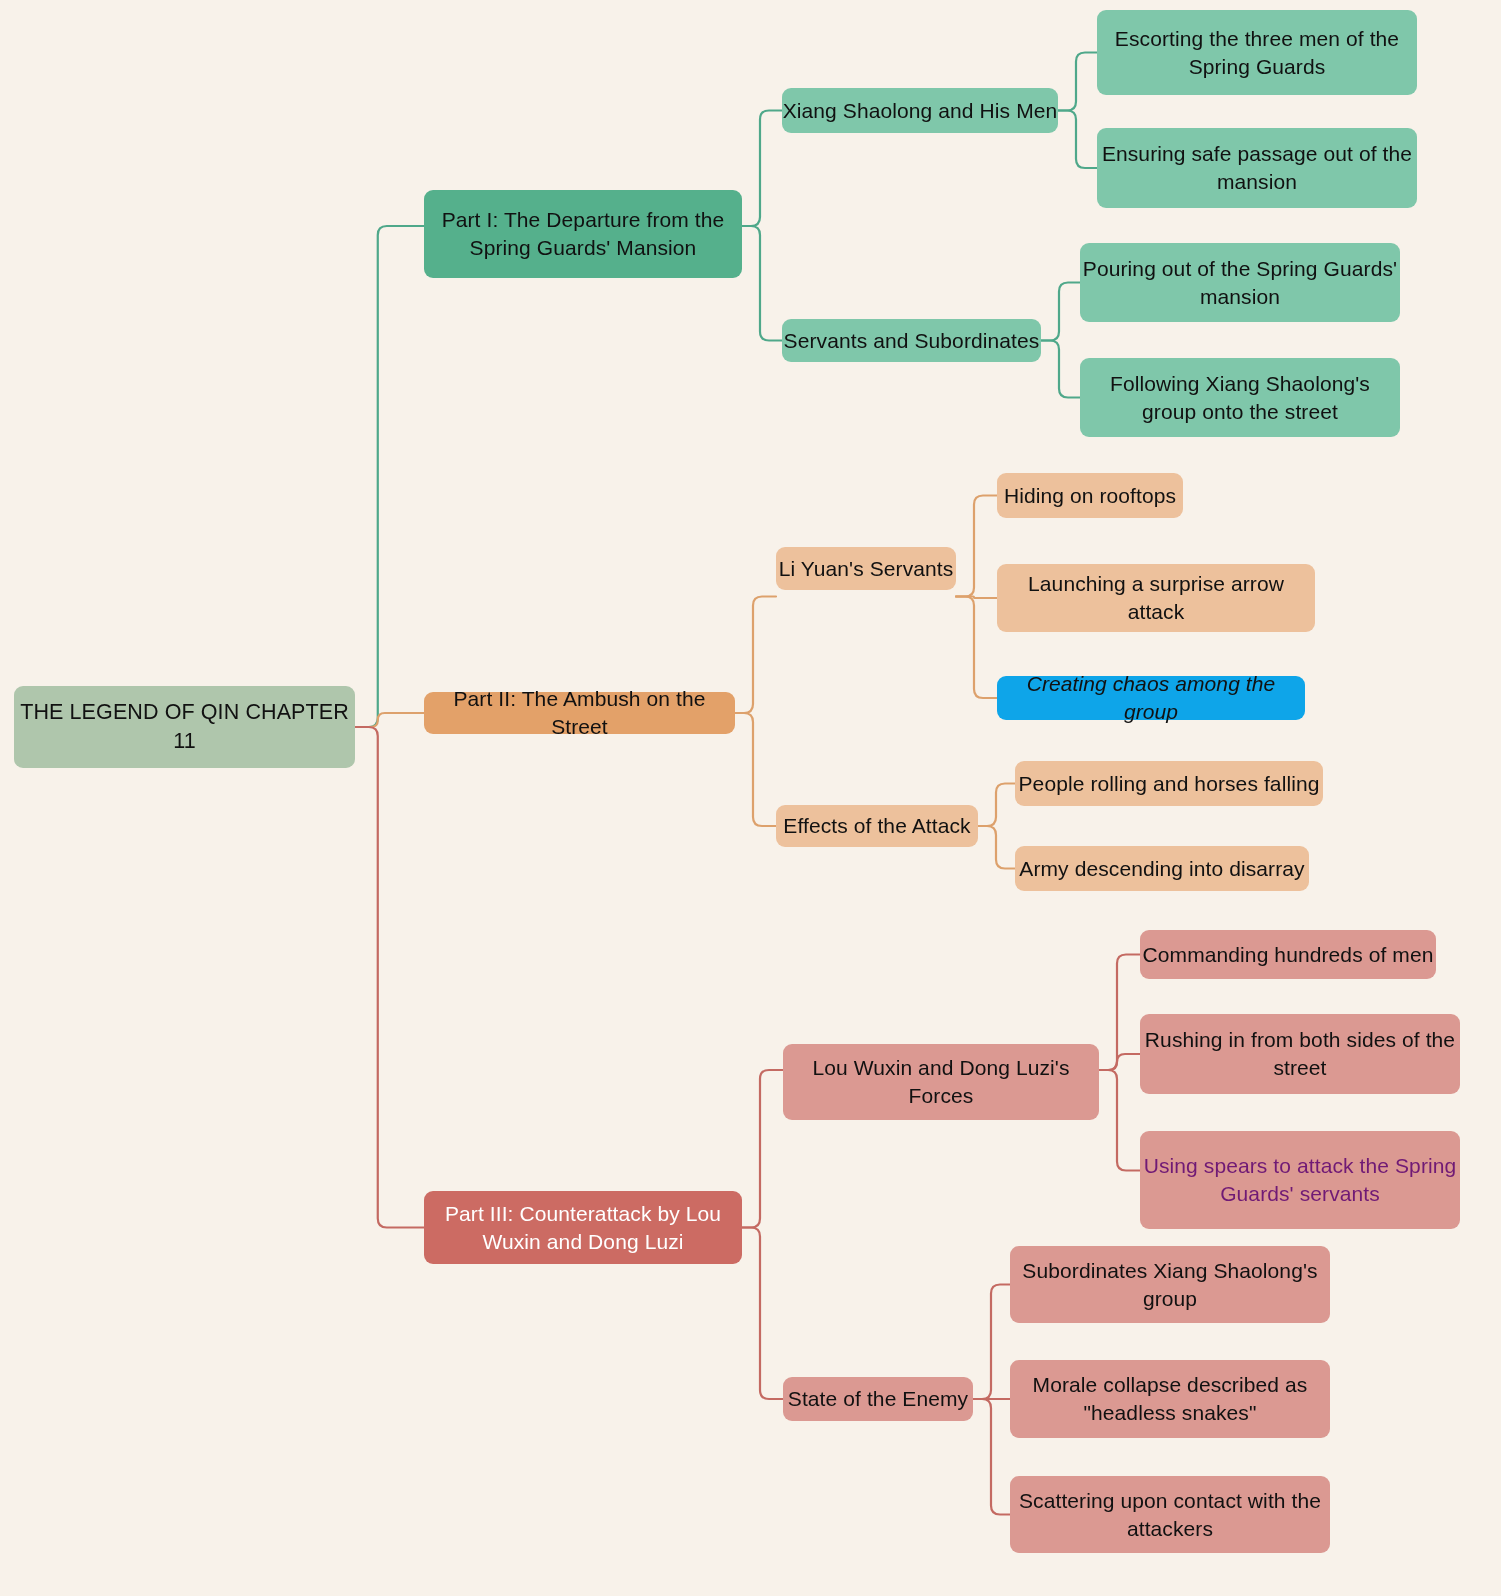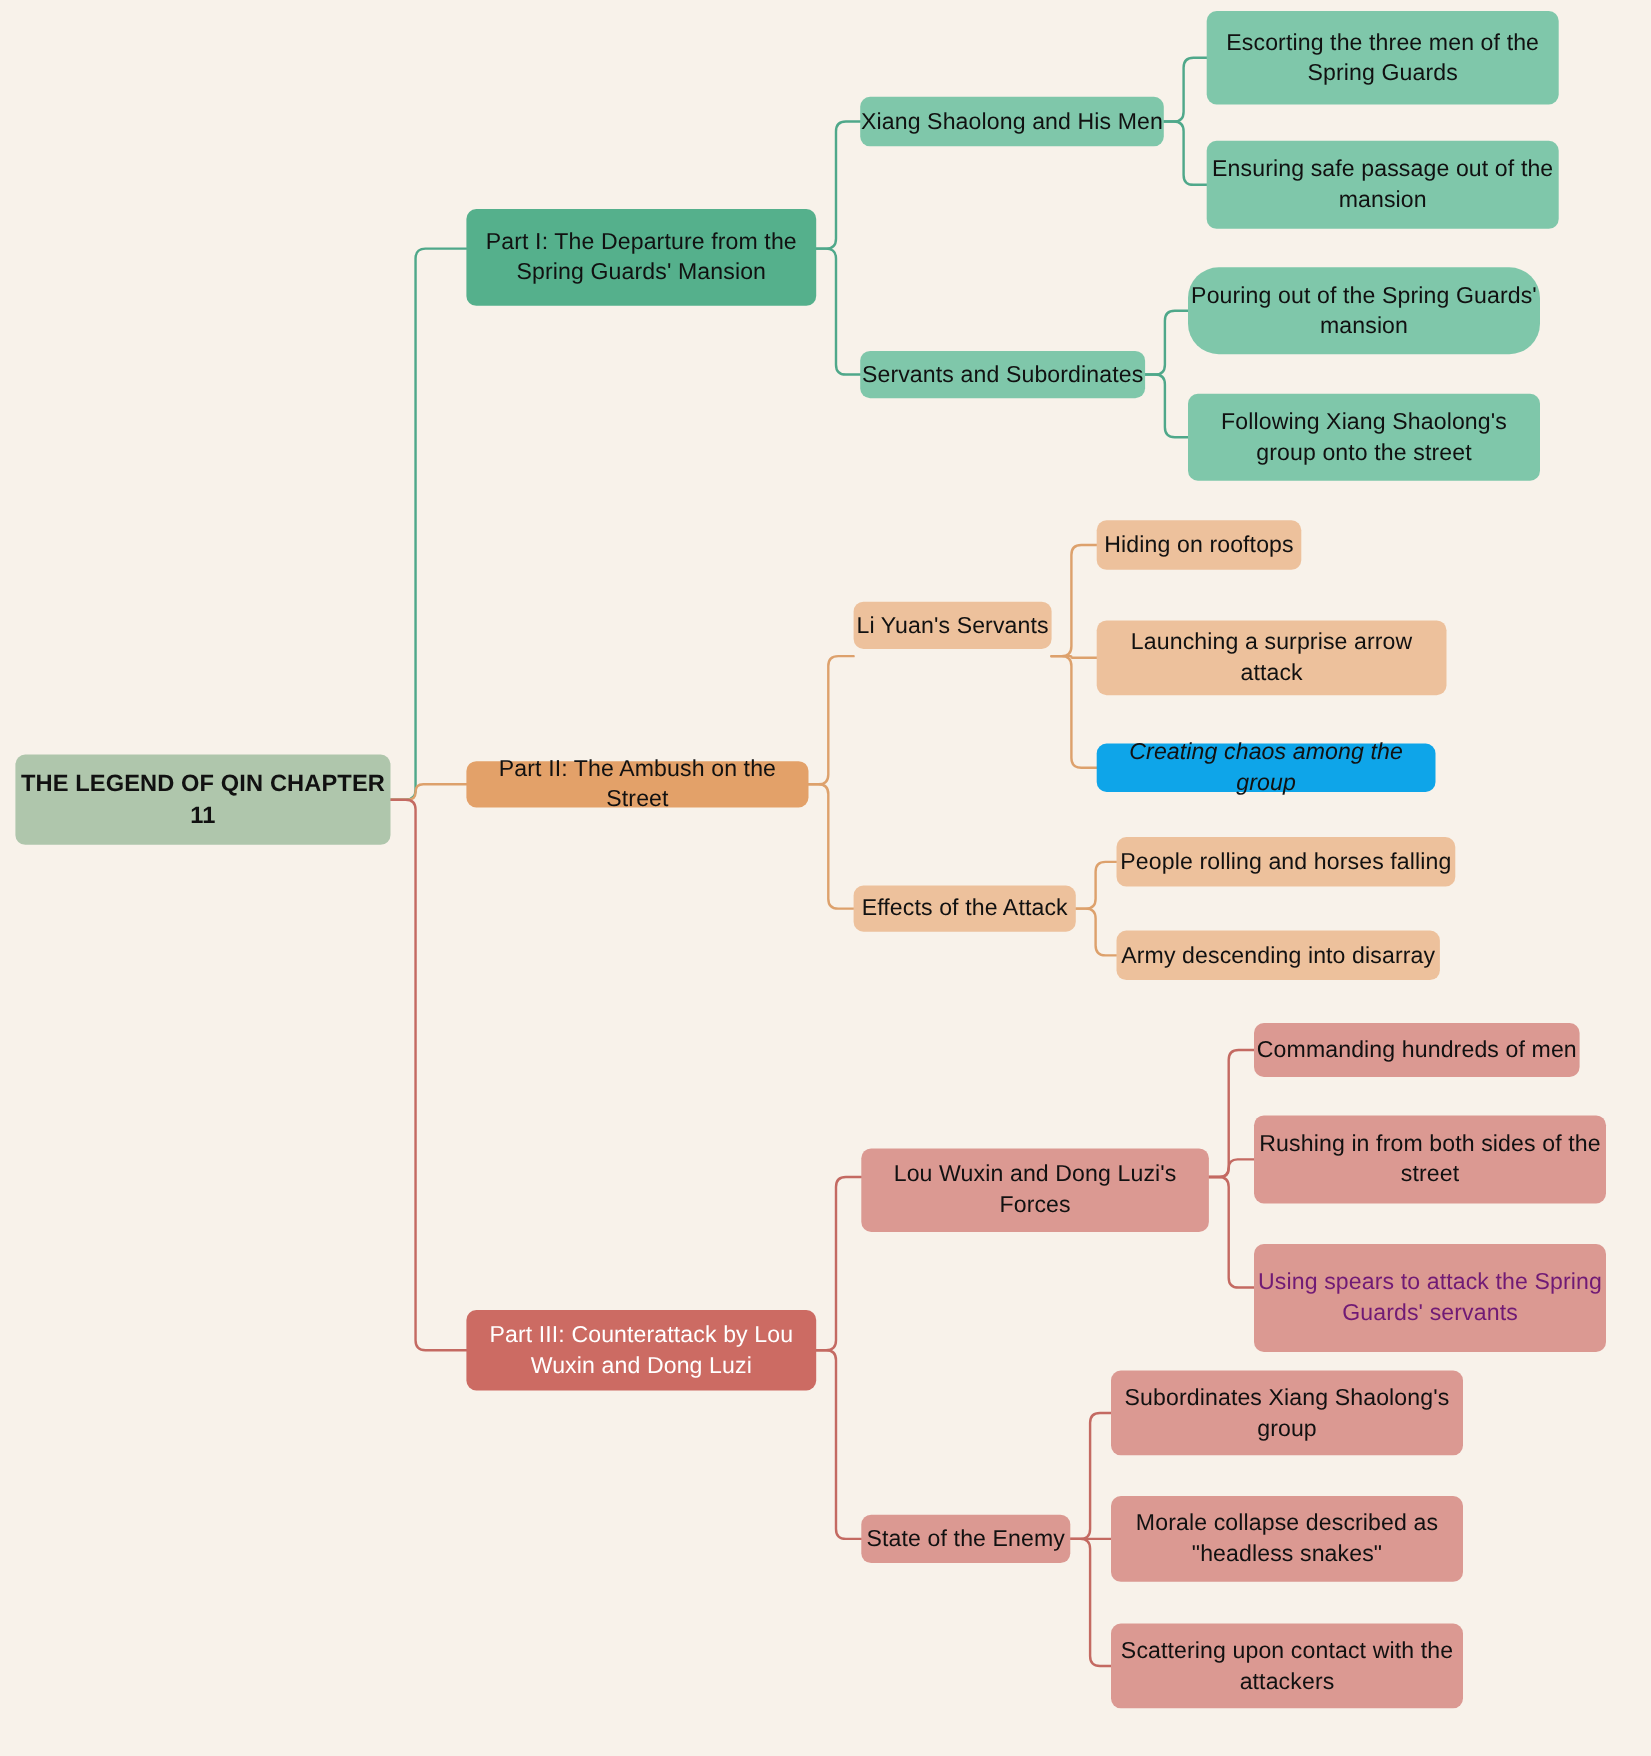--- a/index.html
+++ b/index.html
@@ -68,33 +68,33 @@
       <path d="M 742 1227.5 L 751 1227.5 Q 760 1227.5 760 1218.5 L 760 1079 Q 760 1070 769 1070 L 783 1070" fill="none" stroke="#C46A62" stroke-width="2.2" stroke-linecap="round"></path>
       <path d="M 1099 1070 L 1108 1070 Q 1117 1070 1117 1061 L 1117 963.5 Q 1117 954.5 1126 954.5 L 1140 954.5" fill="none" stroke="#C46A62" stroke-width="2.2" stroke-linecap="round"></path>
       <path d="M 1099 1070 L 1109 1070 Q 1117 1070 1117 1062 L 1117 1062 Q 1117 1054 1125 1054 L 1140 1054" fill="none" stroke="#C46A62" stroke-width="2.2" stroke-linecap="round"></path>
       <path d="M 1099 1070 L 1108 1070 Q 1117 1070 1117 1079 L 1117 1161.5 Q 1117 1170.5 1126 1170.5 L 1140 1170.5" fill="none" stroke="#C46A62" stroke-width="2.2" stroke-linecap="round"></path>
       <path d="M 742 1227.5 L 751 1227.5 Q 760 1227.5 760 1236.5 L 760 1390 Q 760 1399 769 1399 L 783 1399" fill="none" stroke="#C46A62" stroke-width="2.2" stroke-linecap="round"></path>
       <path d="M 973 1399 L 982 1399 Q 991 1399 991 1390 L 991 1293.5 Q 991 1284.5 1000 1284.5 L 1010 1284.5" fill="none" stroke="#C46A62" stroke-width="2.2" stroke-linecap="round"></path>
       <path d="M 973 1399 L 1010 1399" fill="none" stroke="#C46A62" stroke-width="2.2" stroke-linecap="round"></path>
       <path d="M 973 1399 L 982 1399 Q 991 1399 991 1408 L 991 1505.5 Q 991 1514.5 1000 1514.5 L 1010 1514.5" fill="none" stroke="#C46A62" stroke-width="2.2" stroke-linecap="round"></path>
     </svg>
   <div id="nodes">
-      <div class="node root" style="left: 14px; top: 686px; width: 341px; height: 82px; background: rgb(175, 198, 172); color: rgb(17, 17, 17); font-weight: bold;">
+      <div class="node root" style="left: 14px; top: 686px; width: 341px; height: 82px; background: rgb(175, 198, 172); color: rgb(17, 17, 17);">
         <span>THE LEGEND OF QIN CHAPTER 11</span>
       </div>
       <div class="node" style="left: 1097px; top: 10px; width: 320px; height: 85px; background: rgb(127, 199, 170); color: rgb(17, 17, 17);">
         <span>Escorting the three men of the Spring Guards</span>
       </div>
       <div class="node" style="left: 1097px; top: 128px; width: 320px; height: 80px; background: rgb(127, 199, 170); color: rgb(17, 17, 17);">
         <span>Ensuring safe passage out of the mansion</span>
       </div>
       <div class="node" style="left: 782px; top: 88px; width: 276px; height: 45px; background: rgb(127, 199, 170); color: rgb(17, 17, 17);">
         <span>Xiang Shaolong and His Men</span>
       </div>
-      <div class="node" style="left: 1080px; top: 243px; width: 320px; height: 79px; background: rgb(127, 199, 170); color: rgb(17, 17, 17); border-radius: 28px;">
+      <div class="node" style="left: 1080px; top: 243px; width: 320px; height: 79px; background: rgb(127, 199, 170); color: rgb(17, 17, 17);">
         <span>Pouring out of the Spring Guards' mansion</span>
       </div>
       <div class="node" style="left: 1080px; top: 358px; width: 320px; height: 79px; background: rgb(127, 199, 170); color: rgb(17, 17, 17);">
         <span>Following Xiang Shaolong's group onto the street</span>
       </div>
       <div class="node" style="left: 782px; top: 319px; width: 259px; height: 43px; background: rgb(127, 199, 170); color: rgb(17, 17, 17);">
         <span>Servants and Subordinates</span>
       </div>
       <div class="node" style="left: 424px; top: 190px; width: 318px; height: 88px; background: rgb(85, 176, 140); color: rgb(17, 17, 17);">
         <span>Part I: The Departure from the Spring Guards' Mansion</span>

